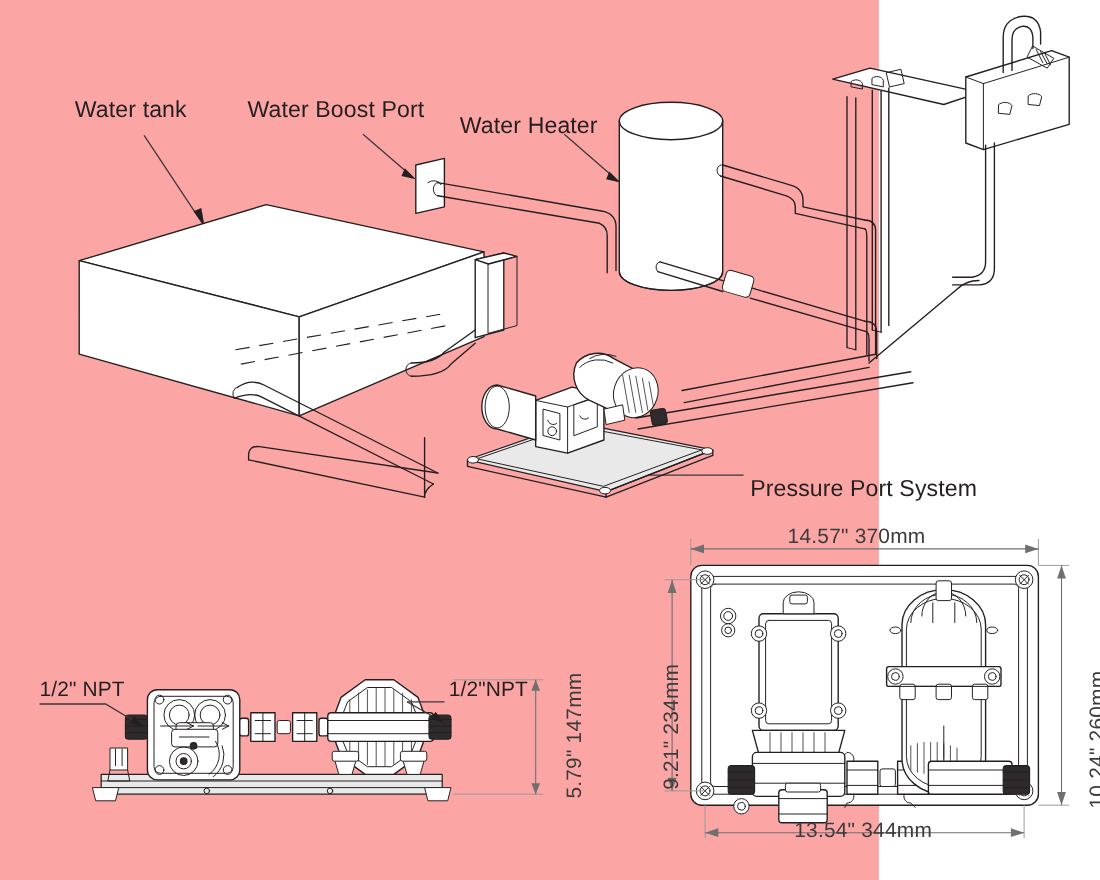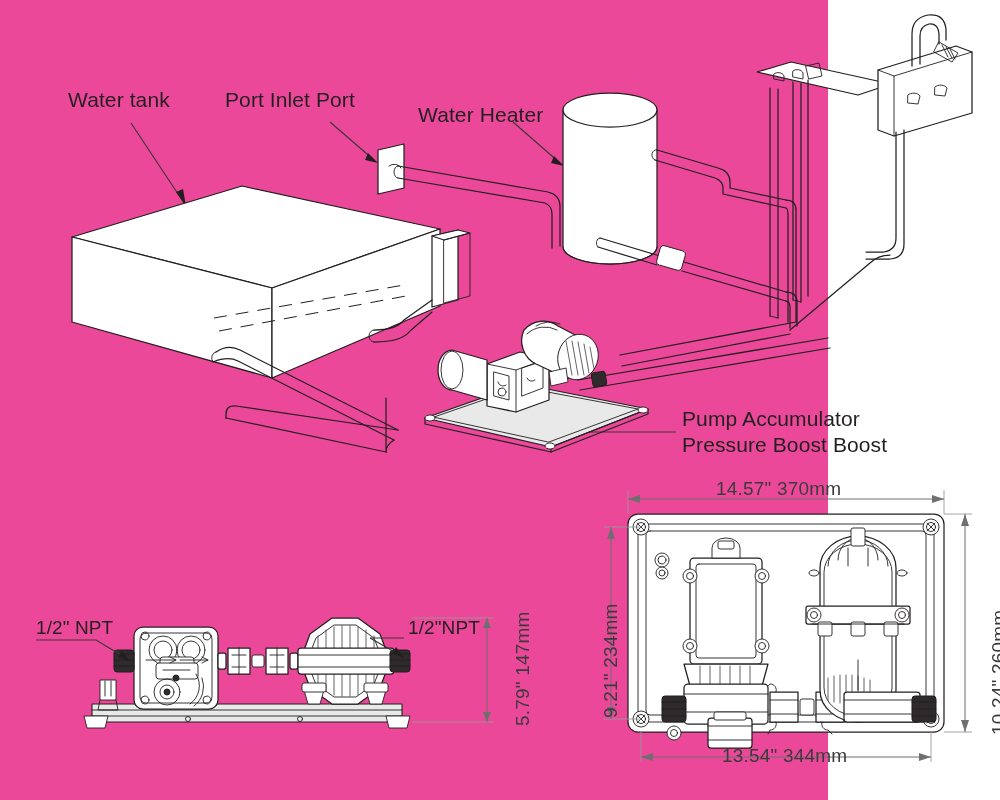--- a/index.html
+++ b/index.html
@@ -4,21 +4,21 @@
 <title>Pump Accumulator Pressure Boost System Diagram</title>
 <style>
   html,body{margin:0;padding:0;background:#ffffff;}
   body{
     width:1000px;height:800px;
     font-family:"Liberation Sans", sans-serif;
     color:#231f20;
     overflow:hidden;
     position:relative;
   }
-  #sheet{position:relative;width:799px;height:800px;background:#ec4899;padding-left:29px;}
+  #sheet{position:relative;width:799px;height:800px;background:#fca5a5;}
   svg.layer{position:absolute;left:0;top:0;width:1000px;height:800px;}
 
   
   .ln{fill:none;stroke:#231f20;stroke-width:1.25;stroke-linecap:round;stroke-linejoin:round;}
   .ln-t{fill:none;stroke:#231f20;stroke-width:0.9;stroke-linecap:round;stroke-linejoin:round;}
   .ln-h{fill:none;stroke:#3b3b3b;stroke-width:0.8;stroke-linecap:round;stroke-linejoin:round;}
   .fillw{fill:#ffffff;stroke:#231f20;stroke-width:1.25;stroke-linejoin:round;}
   .fillw-t{fill:#ffffff;stroke:#231f20;stroke-width:0.9;stroke-linejoin:round;}
   .fillg{fill:#e9e9ea;stroke:#231f20;stroke-width:1.1;stroke-linejoin:round;}
   .filld{fill:#2f2b2c;stroke:#231f20;stroke-width:1;stroke-linejoin:round;}
@@ -227,25 +227,24 @@
       <path class="fillw-t" d="M549 372 L566 368 L568 382 L551 386 Z"></path>
 
       <path class="ln" d="M578 380 L828 338"></path>
       <path class="ln" d="M580 390 L830 348"></path>
       <rect class="filld" x="592" y="372" width="14" height="14" rx="3" transform="rotate(-10 599 379)"></rect>
     </g>
 
   </svg>
 
   <div class="lbl" style="left:68px;top:88px;">Water tank</div>
-  <div class="lbl" style="left:225px;top:88px;">Port Inlet Port</div>
+  <div class="lbl" style="left:225px;top:88px;">Water Boost Port</div>
   <div class="lbl" style="left:418px;top:103px;">Water Heater</div>
 
-  <div class="lbl" style="left:682px;top:407px;">Pump Accumulator</div>
-  <div class="lbl" style="left:682px;top:433px;">Pressure Boost Boost</div>
+  <div class="lbl" style="left:682px;top:433px;">Pressure Port System</div>
 
   <svg class="layer" viewBox="0 0 1000 800">
 
     <g>
       <path class="fillg" d="M92 704 L402 704 L402 722 L92 722 Z"></path>
       <path class="ln-t" d="M92 710 L402 710 M92 716 L402 716"></path>
       <path class="fillw-t" d="M84 716 L108 716 L105 728 L87 728 Z"></path>
       <path class="fillw-t" d="M386 716 L410 716 L407 728 L389 728 Z"></path>
       <circle class="ln-t" cx="188" cy="719" r="2.5"></circle>
       <circle class="ln-t" cx="300" cy="719" r="2.5"></circle>

